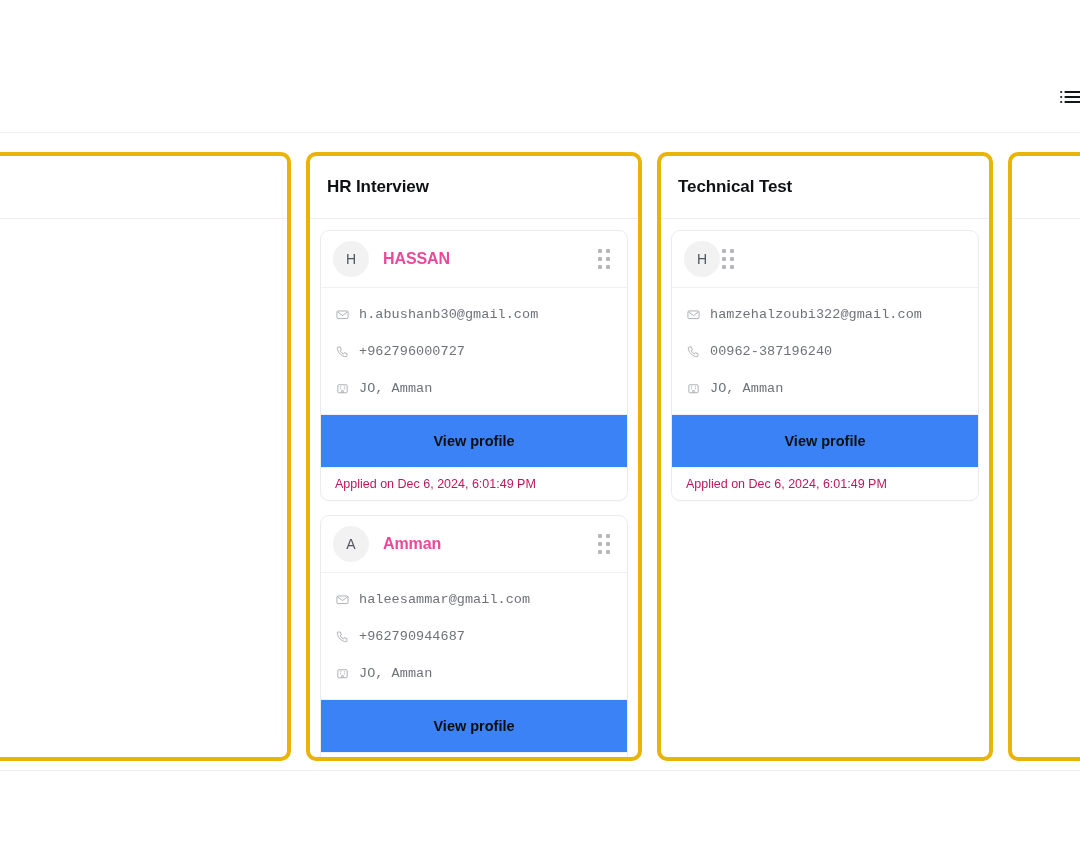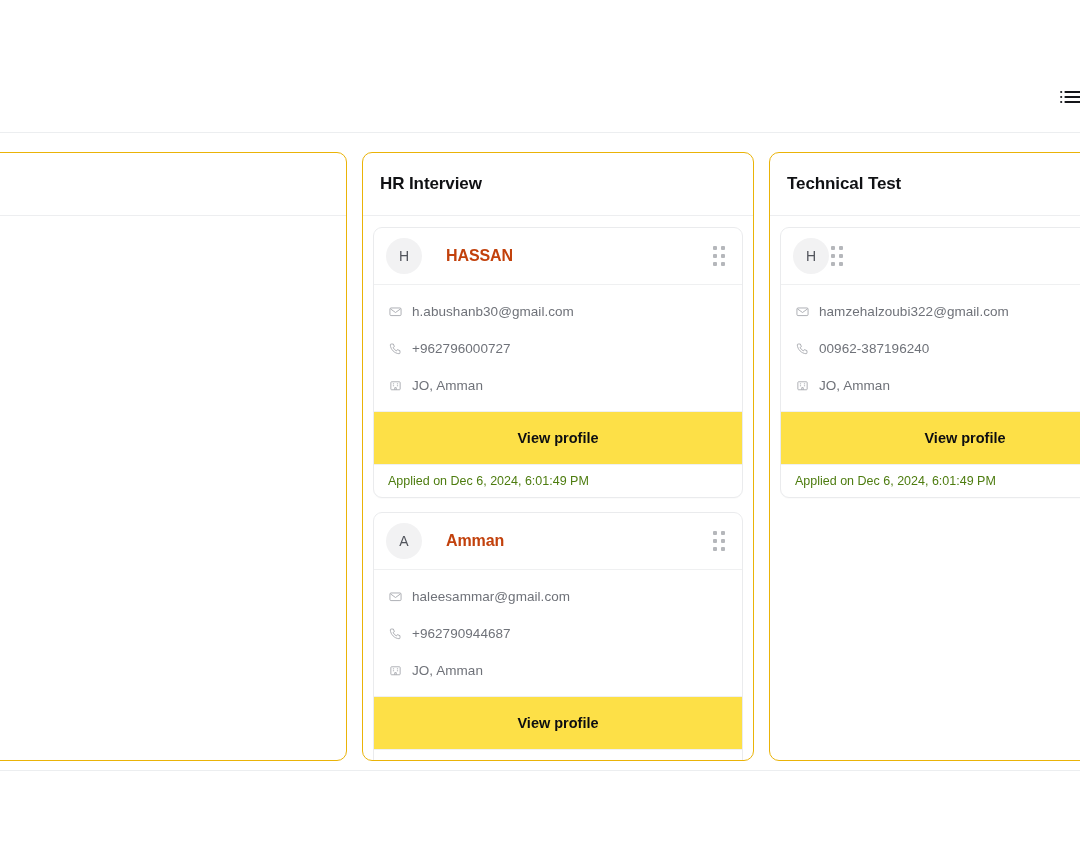--- a/index.html
+++ b/index.html
@@ -28,23 +28,23 @@
   
   .board {
     position: absolute; left: 0; top: 134px; width: 1080px; height: 636px;
     background: #ffffff; overflow: hidden;
   }
   .columns {
     position: absolute; left: -45px; top: 18px;
     display: flex; gap: 15px; align-items: flex-start;
   }
   .column {
-    width: 392px; height: 609px;
+    width: 336px; height: 609px;
     background: #ffffff;
-    border: 1px solid #eab308;
+    border: 4px solid #eab308;
     border-radius: 10px;
     display: flex; flex-direction: column;
     overflow: hidden;
     flex: 0 0 auto;
   }
   .column-header {
     height: 63px; flex: 0 0 63px;
     display: flex; align-items: center;
     padding: 0 17px;
     border-bottom: 1px solid #edeef0;
@@ -72,58 +72,58 @@
     padding: 0 15px 0 12px;
     border-bottom: 1px solid #eff0f1;
   }
   .avatar {
     width: 36px; height: 36px; border-radius: 50%;
     background: #f2f2f3; color: #52555c;
     display: flex; align-items: center; justify-content: center;
     font-size: 14px; flex: 0 0 auto;
   }
   .cand-name {
-    margin-left: 24px; font-size: 16px; font-weight: bold;
-    color: #c2410c; letter-spacing: -0.1px; flex: 1 1 auto;
+    margin-left: 14px; font-size: 16px; font-weight: bold;
+    color: #ec4899; letter-spacing: -0.1px; flex: 1 1 auto;
     white-space: nowrap; overflow: hidden; text-overflow: ellipsis;
   }
   .drag-handle {
     width: 16px; height: 22px; flex: 0 0 auto;
     display: grid; grid-template-columns: 5px 5px; grid-template-rows: 5px 5px 5px;
     gap: 3px; align-content: center; justify-content: center;
   }
   .drag-handle i { width: 4px; height: 4px; border-radius: 1px; background: #b5b7bb; display: block; }
 
-  .cand-info { padding: 14px 15px 14px 15px; }
+  .cand-info { padding: 14px 15px 14px 15px; font-family: Liberation Mono, monospace; }
   .info-row {
     display: flex; align-items: center; gap: 10px;
     height: 24px; margin-bottom: 13px;
   }
   .info-row:last-child { margin-bottom: 0; }
   .info-icon {
     width: 13px; height: 13px; flex: 0 0 13px;
     display: flex; align-items: center; justify-content: center;
     color: #a9abb0;
   }
   .info-icon svg { display: block; }
   .info-text {
     font-size: 13.5px; color: #6f7279; letter-spacing: 0.05px;
     white-space: nowrap; overflow: hidden; text-overflow: ellipsis;
   }
 
   .view-profile {
     height: 54px; display: flex; align-items: center; justify-content: center;
     border-top: 1px solid #eff0f1; border-bottom: 1px solid #eff0f1;
     font-size: 14.5px; font-weight: bold; color: #0d0e11;
-    cursor: pointer; background: #fde047;
+    cursor: pointer; background: #3b82f6;
   }
   .applied-on {
     height: 32px; display: flex; align-items: center;
     padding: 0 14px;
-    font-size: 12.5px; color: #4d7c0f;
+    font-size: 12.5px; color: #be185d;
   }
 
   
   .bottombar {
     position: absolute; left: 0; top: 770px; width: 1080px; height: 78px;
     border-top: 1px solid #eceef0; background: #ffffff;
   }
 </style>
 </head>
 <body>

